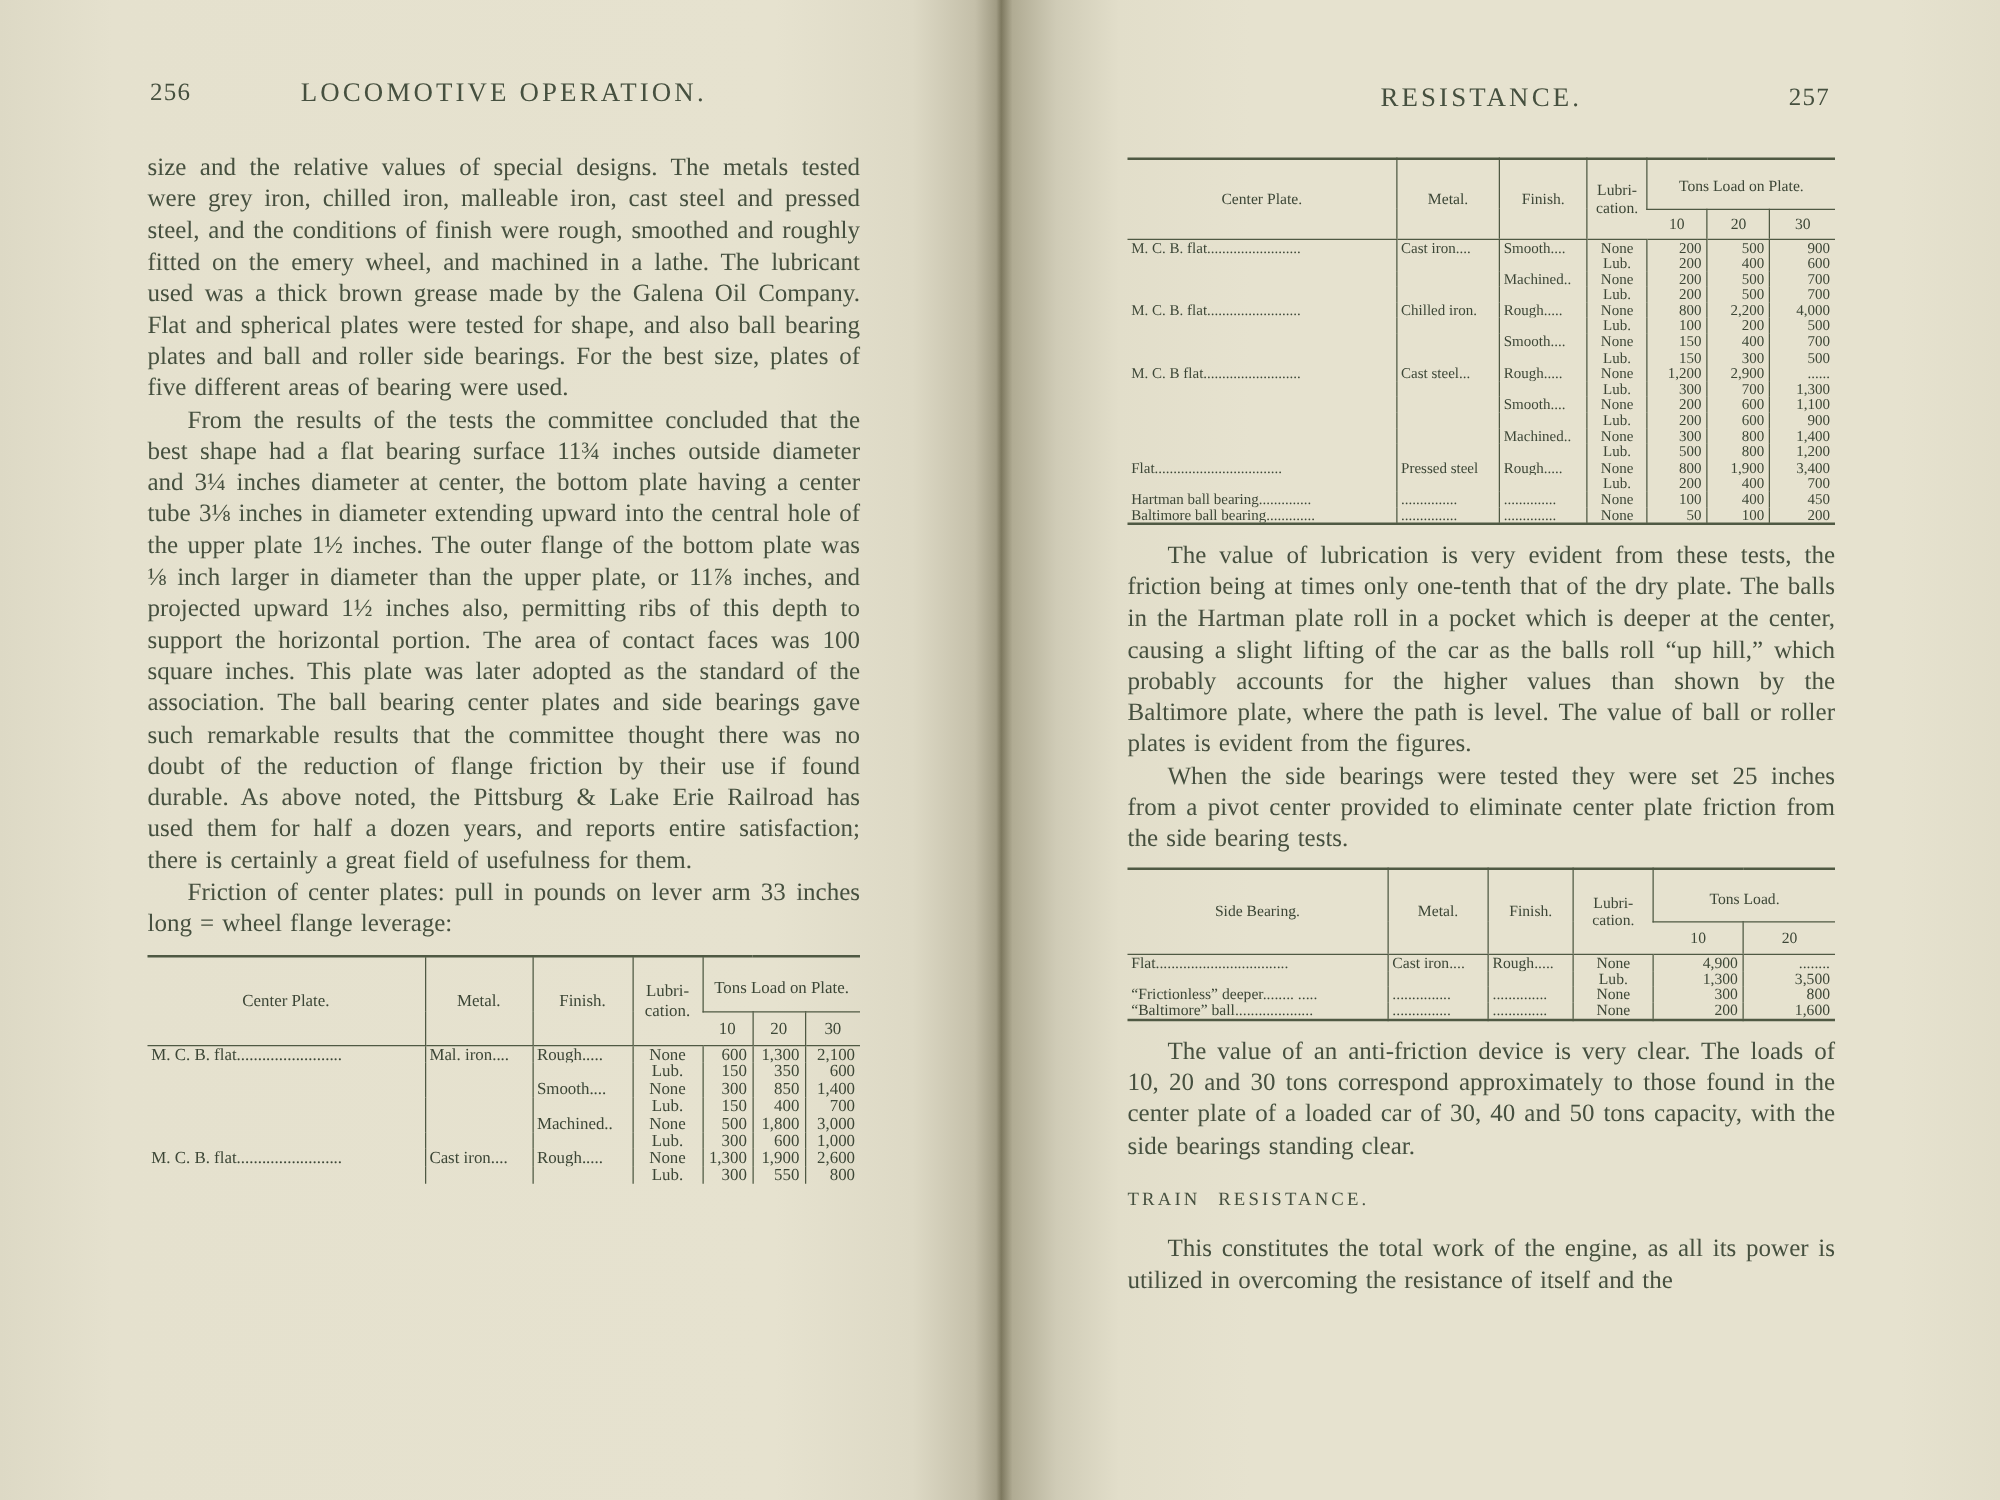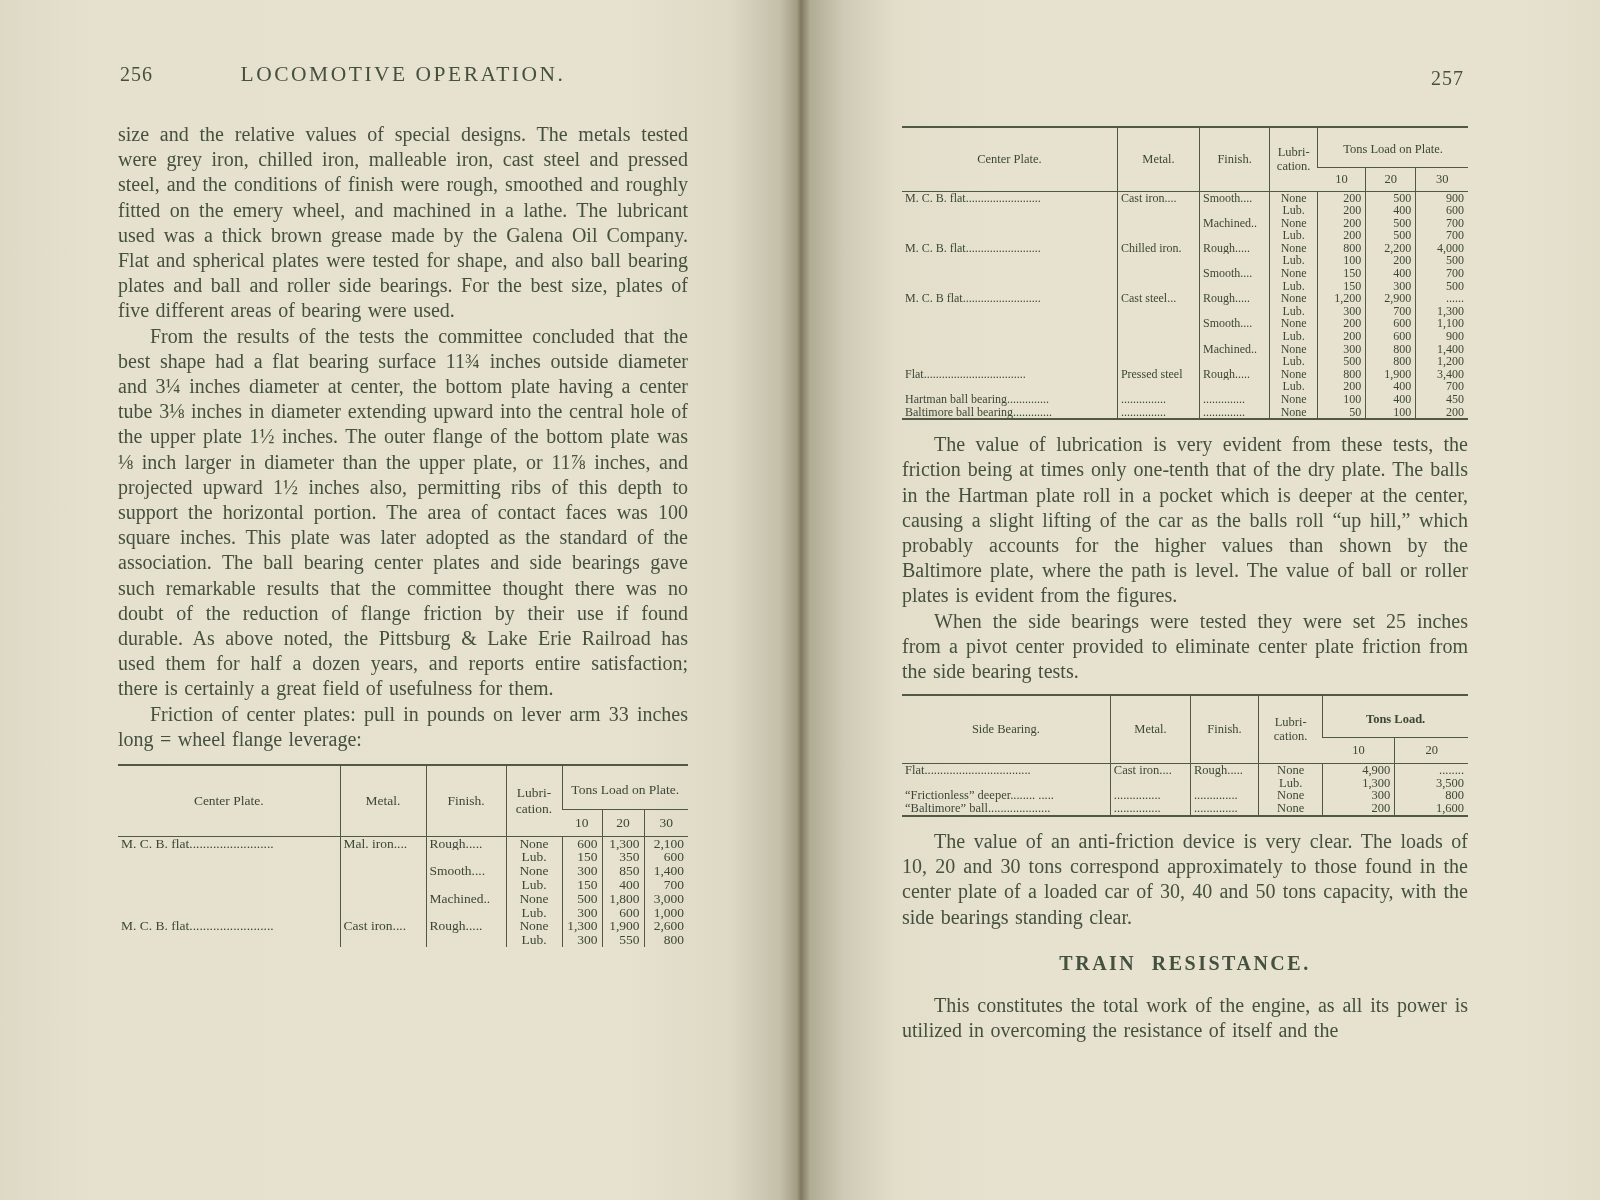--- a/index.html
+++ b/index.html
@@ -75,27 +75,27 @@
   .tbl-left .h-span{height:44px;padding-top:4px;}
   .tbl-left .h-sub{height:27px;}
   .tbl-left td{font-size:13.5px;line-height:13.8px;}
 
   
   .tbl-r1 .book-table,.tbl-r2 .book-table{font-size:12.5px;}
   .tbl-r1 th,.tbl-r2 th{font-size:12.5px;}
   .tbl-r1 .h-span{height:40px;padding-top:3px;}
   .tbl-r1 .h-sub{height:24px;}
   .tbl-r1 td{font-size:12px;line-height:12.6px;}
-  .tbl-r2 .h-span{height:42px;padding-top:5px;font-weight:bold;}
+  .tbl-r2 .h-span{height:42px;padding-top:5px;}
   .tbl-r2 .h-sub{height:26px;}
   .tbl-r2 td{font-size:12.5px;line-height:12.8px;}
 
   .section-heading{
-    text-align:center;font-weight:bold;
-    font-size:20px;letter-spacing:2.5px;word-spacing:8px;
+    text-align:left;font-weight:normal;
+    font-size:15px;letter-spacing:2.5px;word-spacing:8px;
     margin:22px 0 18px 0;color:var(--ink);
   }
 </style>
 </head>
 <body>
 
 <div class="spread">
 
   <section class="page page-left">
     <header class="running-head">
@@ -205,20 +205,21 @@
               <td class="c-num">550</td>
               <td class="c-num">800</td>
             </tr>
           </tbody>
         </table>
       </div>
   </section>
 
   <section class="page page-right">
     <header class="running-head">
+      <span class="head-title">RESISTANCE.</span>
       <span class="page-num right">257</span>
     </header>
     <div class="table-wrap tbl-r1">
         <table class="book-table">
           <colgroup>
             <col style="width: 215px;">
             <col style="width: 82px;">
             <col style="width: 70px;">
             <col style="width: 48px;">
             <col style="width: 48px;">

